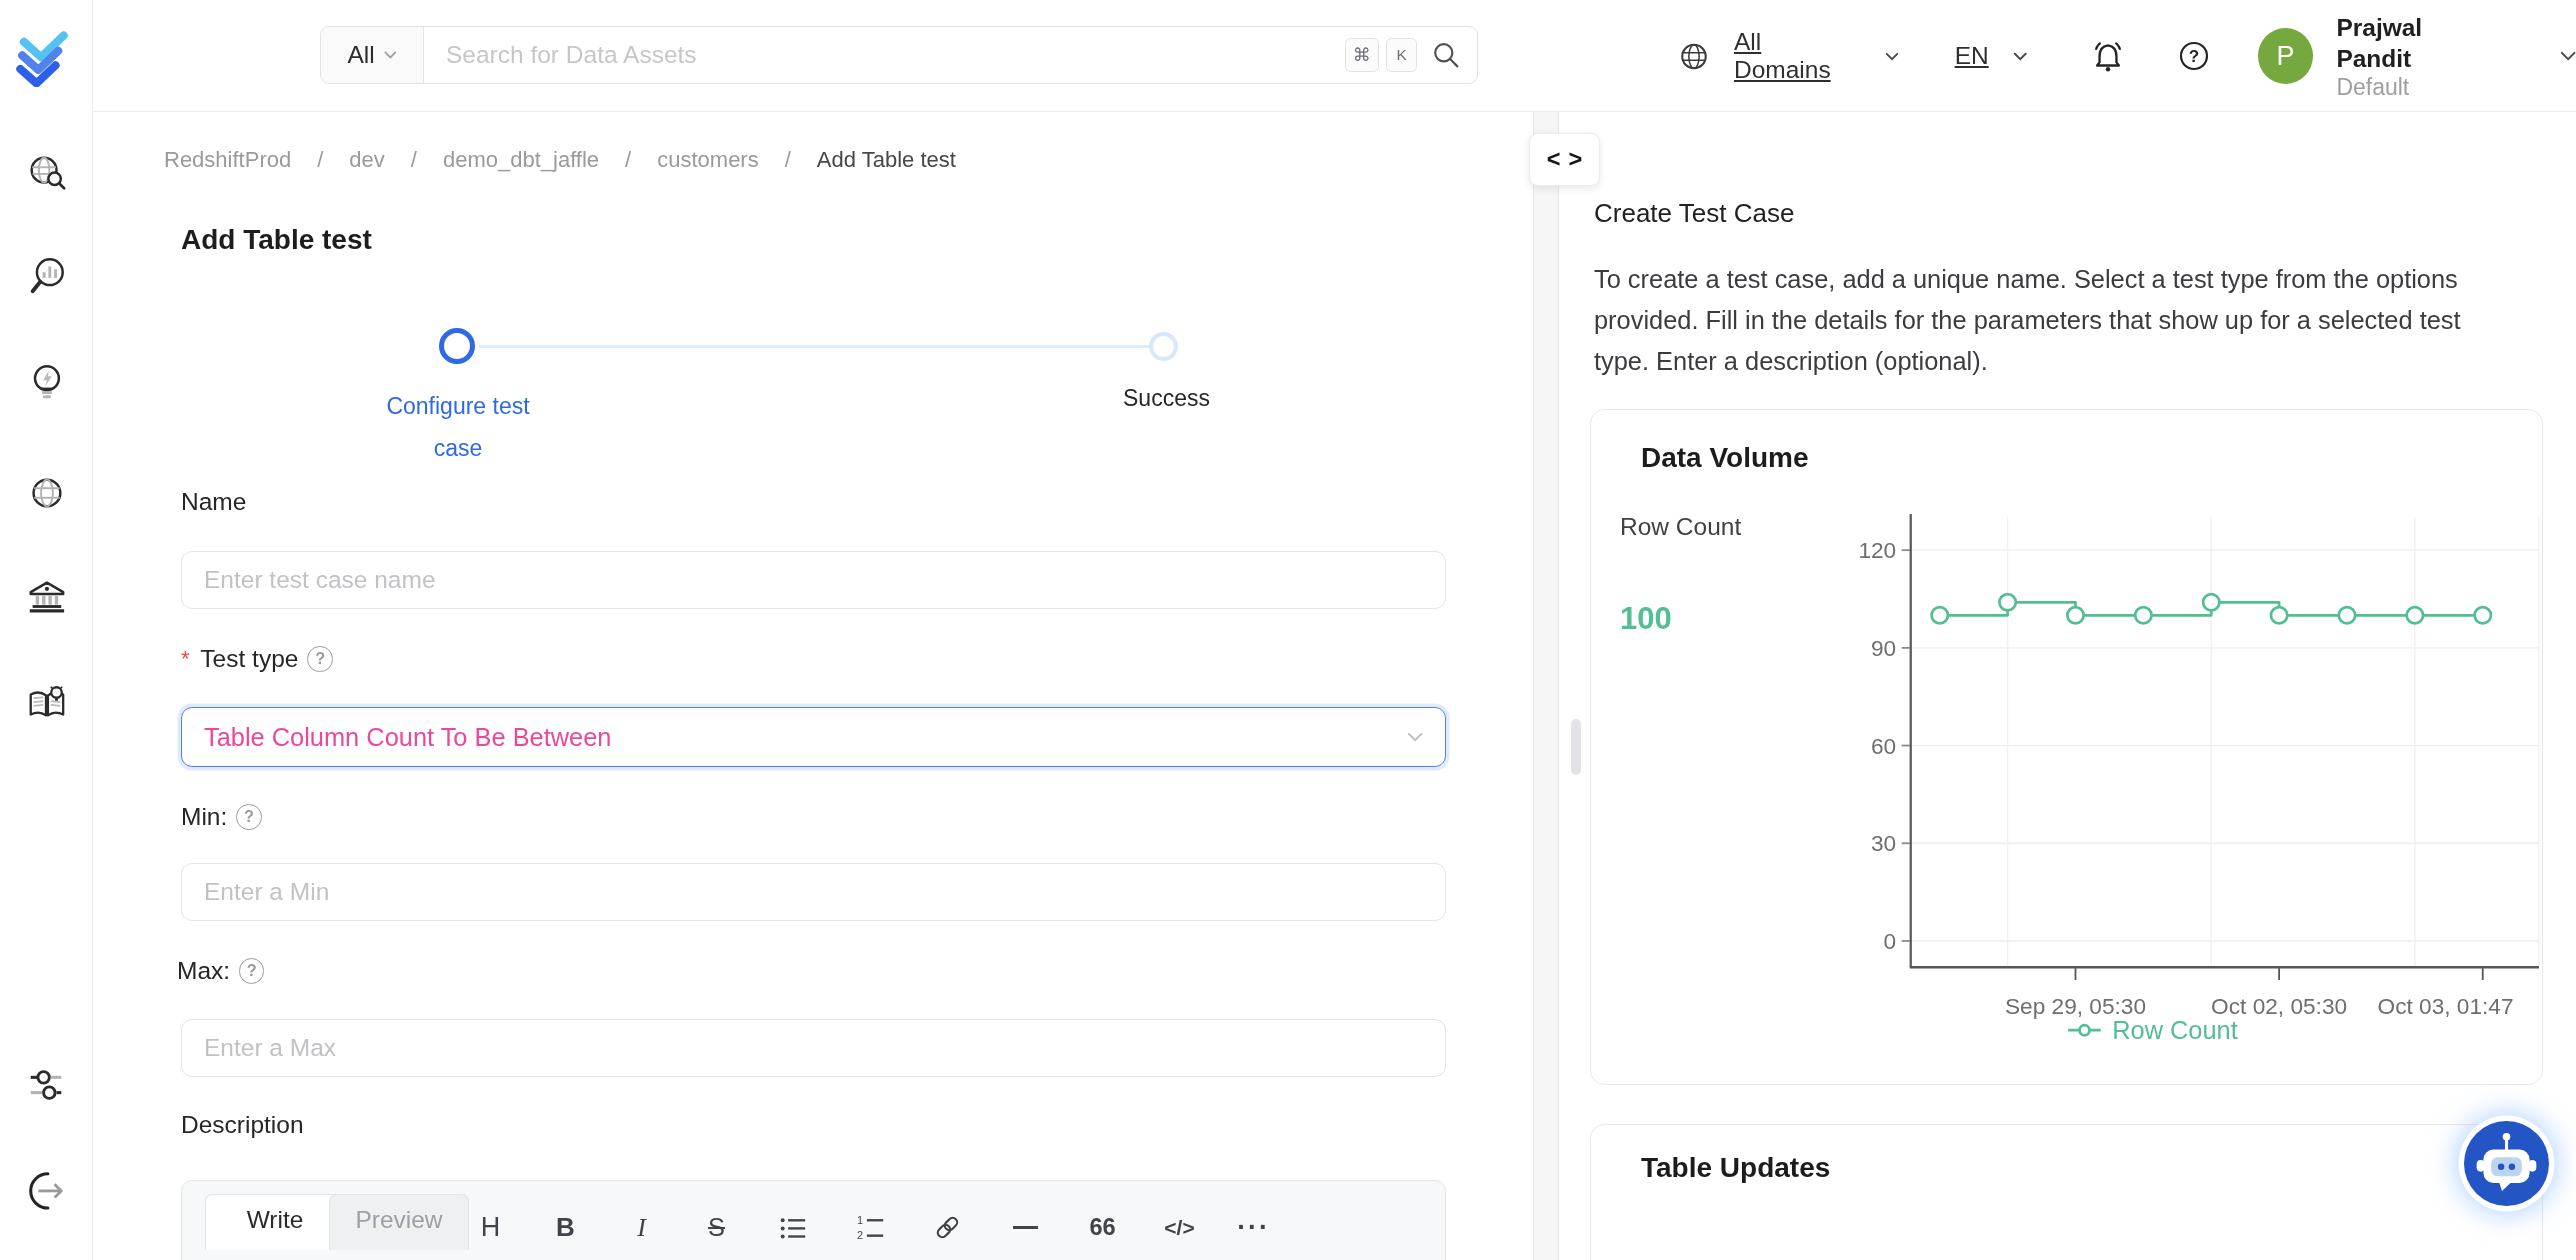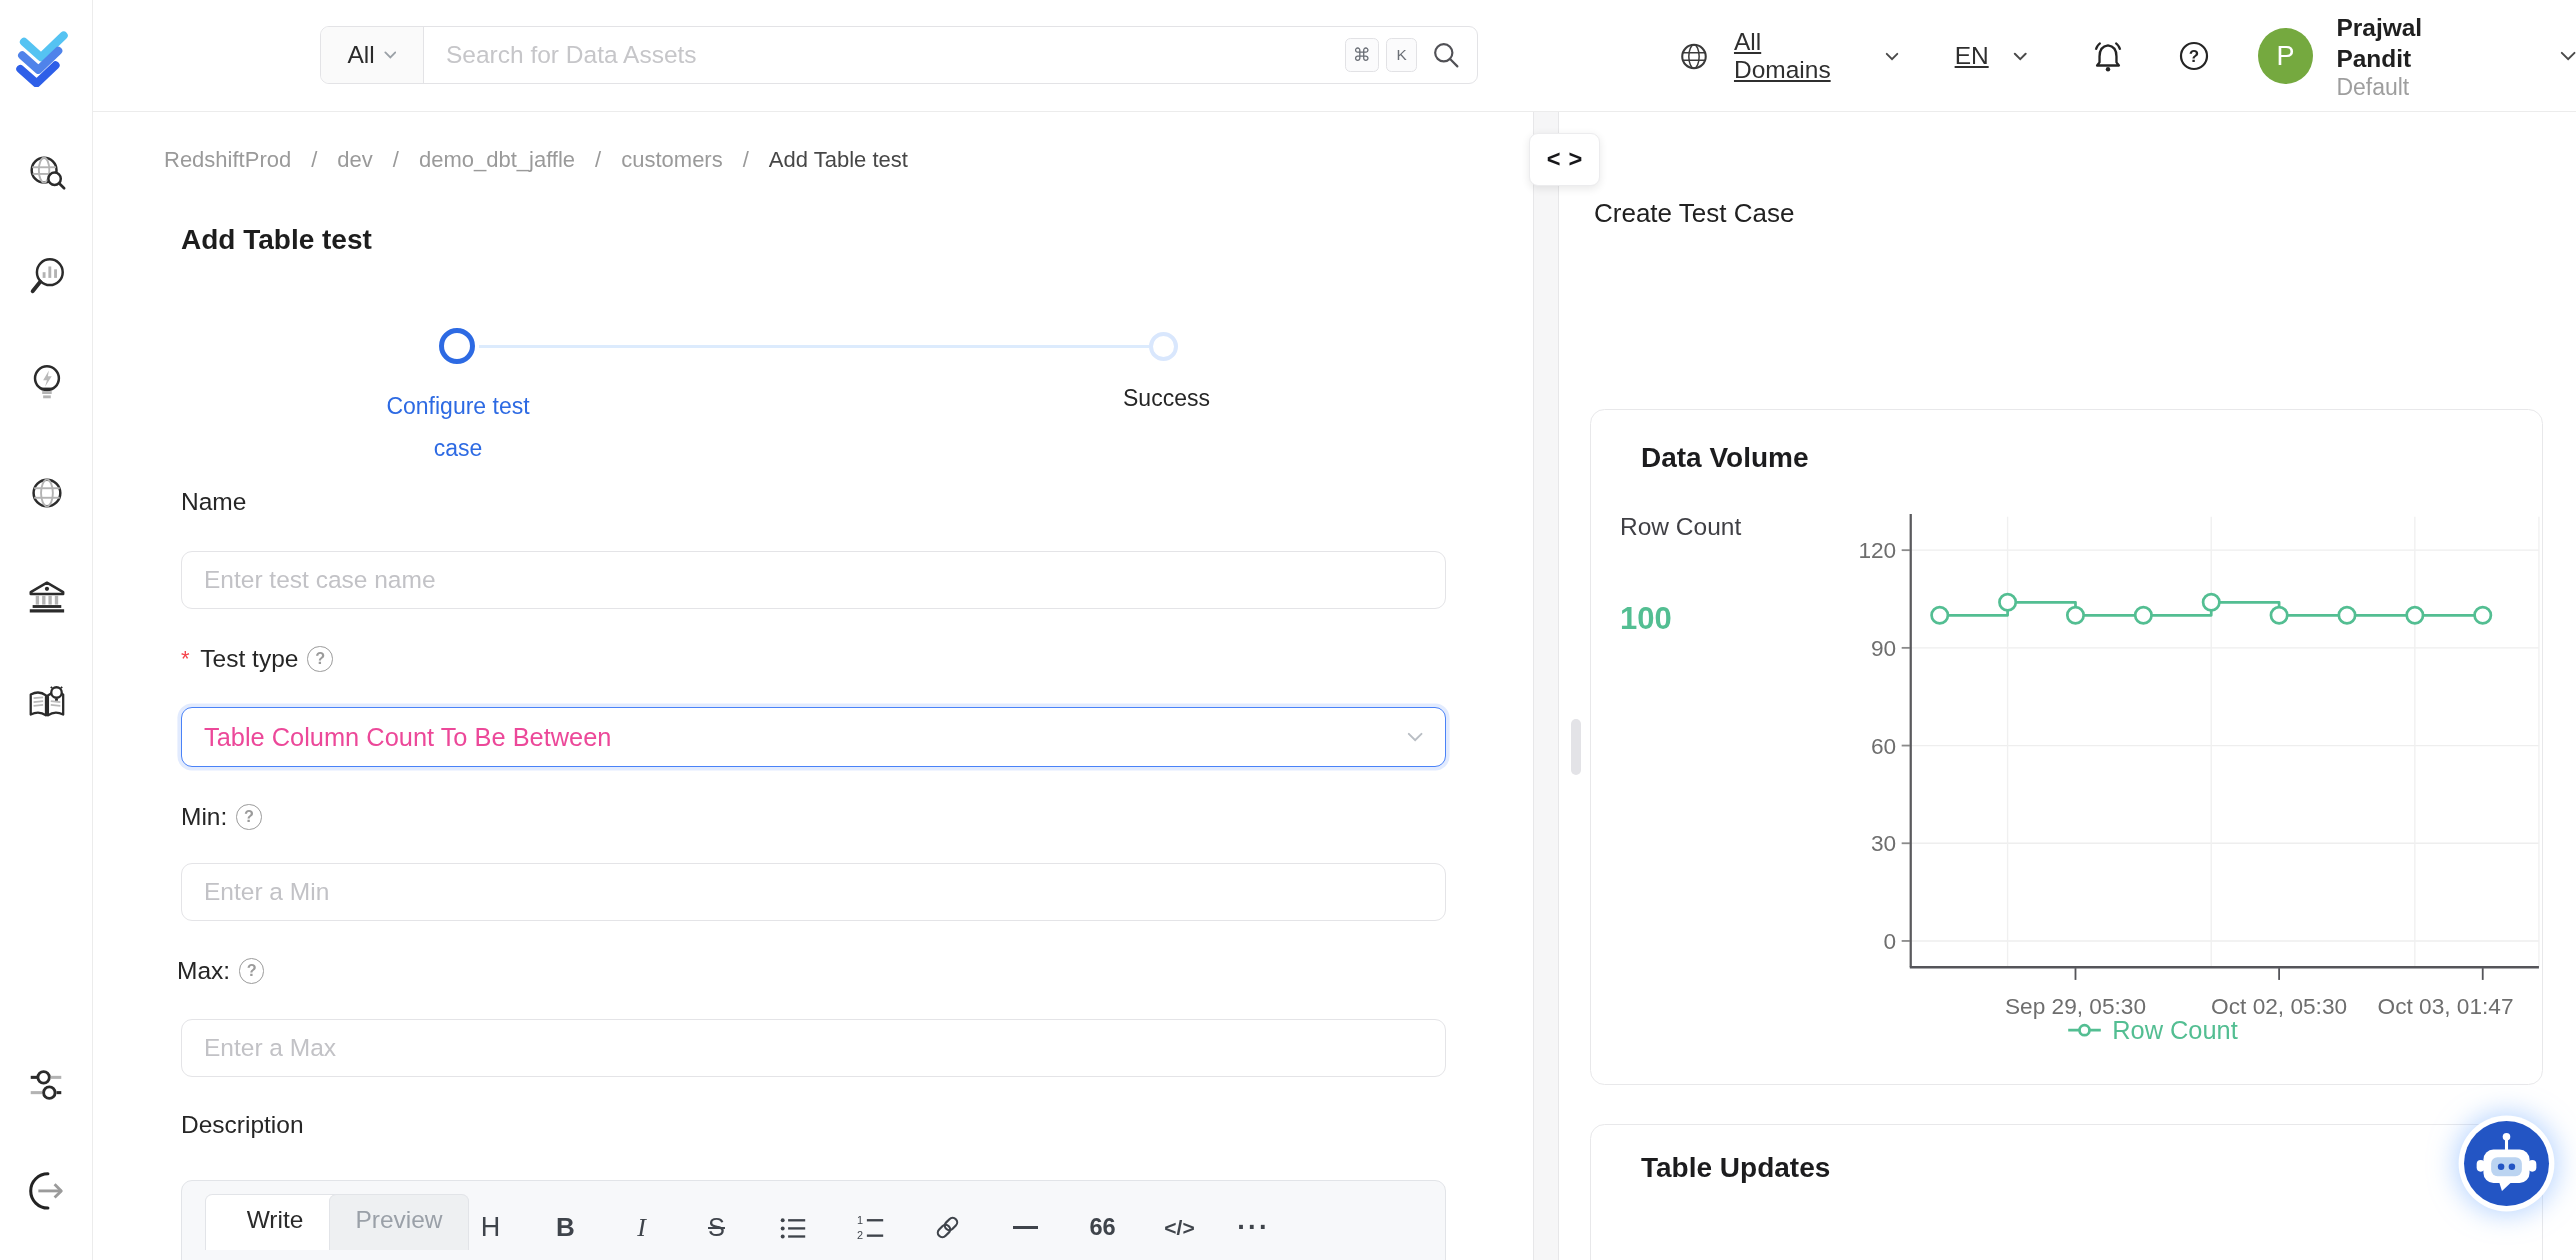--- a/index.html
+++ b/index.html
@@ -19,21 +19,21 @@
   .search-input { flex:1; height:100%; border:none; outline:none; background:transparent; font-family:"Liberation Sans",sans-serif; font-size:24.5px; color:#444; padding:0 22px; }
   .search-input::placeholder { color:#c6c6c9; }
   .kbd { height:34px; border:0.9px solid #e2e2e5; background:#fbfbfc; border-radius:5.4px; color:#6b6f76; display:flex; align-items:center; justify-content:center; font-size:18px; margin-right:7.3px; }
   .top-right { display:flex; align-items:center; font-size:24.5px; color:#2f2f2f; }
   .chip { display:flex; align-items:center; gap:24px; cursor:pointer; font-weight:500;text-decoration:underline; }
   .avatar { width:56px; height:56px; border-radius:50%; background:#75A93F; color:#fff; display:flex; align-items:center; justify-content:center; font-size:27px; font-weight:500; }
   .uname { font-size:24.5px; font-weight:700; color:#1f1f1f; line-height:31px; }
   .urole { font-size:23px; color:#9e9e9e; }
 
   
-  .breadcrumb { left:164px; top:147px; font-size:22px; color:#9a9a9a; display:flex; gap:20px;text-align:right; }
+  .breadcrumb { left:164px; top:147px; font-size:22px; color:#9a9a9a; display:flex; gap:26px;text-align:right; }
   .crumb { cursor:pointer; }
   .crumb-cur { color:#474747; }
   .page-title { left:181px; top:224px; font-size:28px; font-weight:700; color:#1d1d1d; }
 
   
   .step-c1 { left:439px; top:328px; width:36px; height:36px; border:5.4px solid #2d6ae3; border-radius:50%; background:#fff; }
   .step-line { left:479px; top:345px; width:670px; height:2.7px; background:#dcebfd; }
   .step-c2 { left:1149px; top:332px; width:29px; height:29px; border:4.5px solid #d9e7fd; border-radius:50%; background:#fff; }
   .step-lab1 { left:380px; top:385px; width:156px; text-align:center; color:#2d6ae3; font-size:23px; line-height:42px; }
   .step-lab2 { left:1103px; top:385px; width:127px; text-align:center; color:#262626; font-size:23px; }
@@ -325,20 +325,21 @@
   <div class="abs eicon" style="left:1230px; font-size:27px; font-weight:700; letter-spacing:1.8px;">···</div>
 
   <div class="abs gutter"></div>
   <div class="abs scroll-thumb"></div>
   <div class="abs expand-btn">
     <span>&lt;</span>
       <span>&gt;</span>
   </div>
 
   <div class="abs rp-heading">Create Test Case</div>
+  <div class="abs rp-body">To create a test case, add a unique name. Select a test type from the options provided. Fill in the details for the parameters that show up for a selected test type. Enter a description (optional).</div>
 
   <div class="abs card" style="left:1590px; top:409px; width:953px; height:676px;">
     <div class="card-title" style="position:absolute; left:30px; top:32px;">Data Volume</div>
   </div>
   <div class="abs metric-label">Row Count</div>
   <div class="abs metric-value">100</div>
   <svg class="abs" id="dv-chart" style="left:1850px; top:503px;" width="698" height="526" viewBox="0 0 770 580">
       <line x1="67" y1="483" x2="760" y2="483" stroke="#eeeeee" stroke-width="1.5"></line>
       <line x1="67" y1="375.225" x2="760" y2="375.225" stroke="#eeeeee" stroke-width="1.5"></line>
       <line x1="67" y1="267.45000000000005" x2="760" y2="267.45000000000005" stroke="#eeeeee" stroke-width="1.5"></line>

